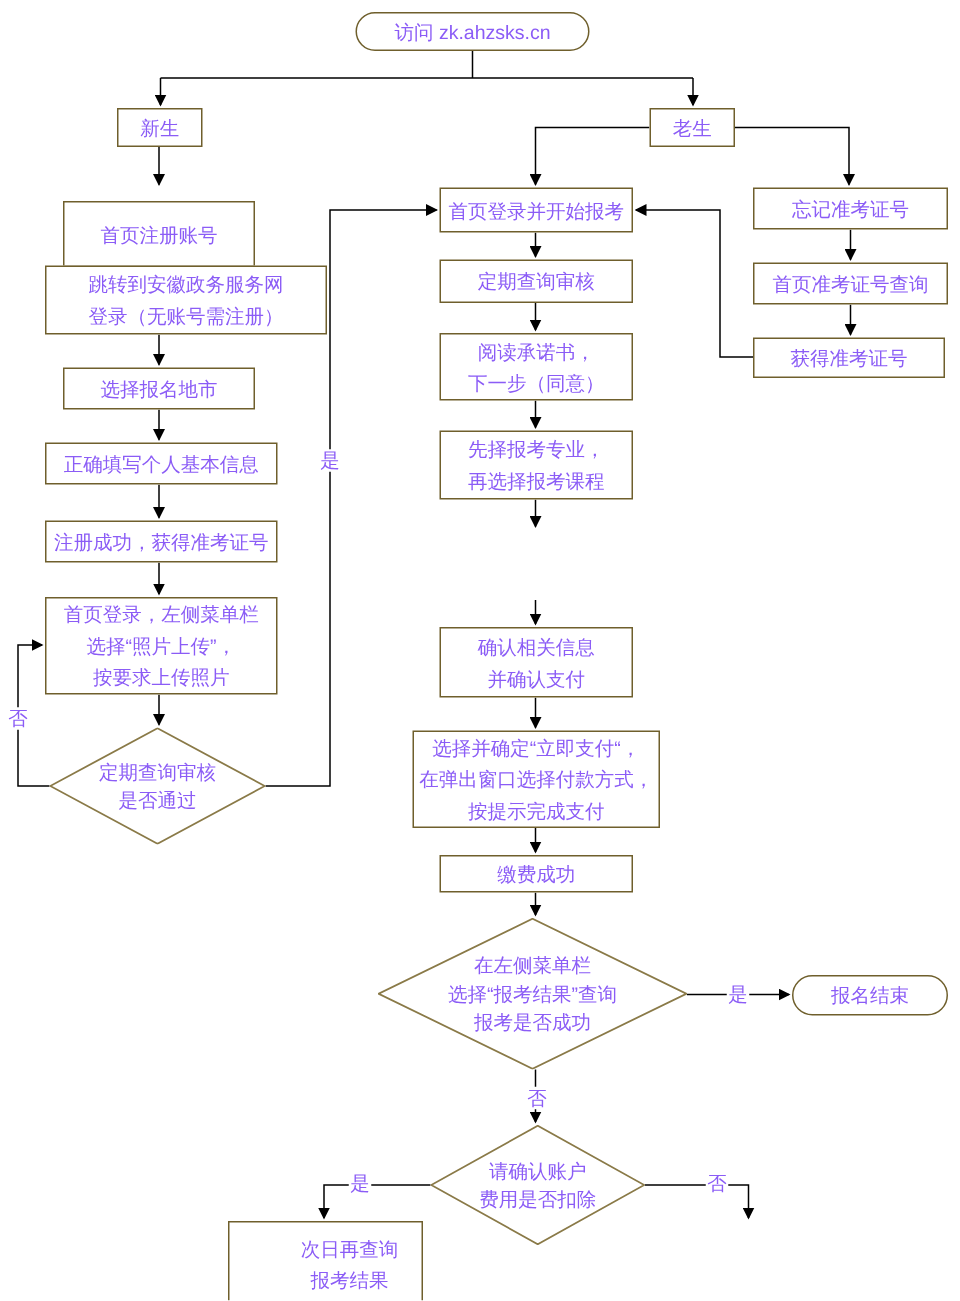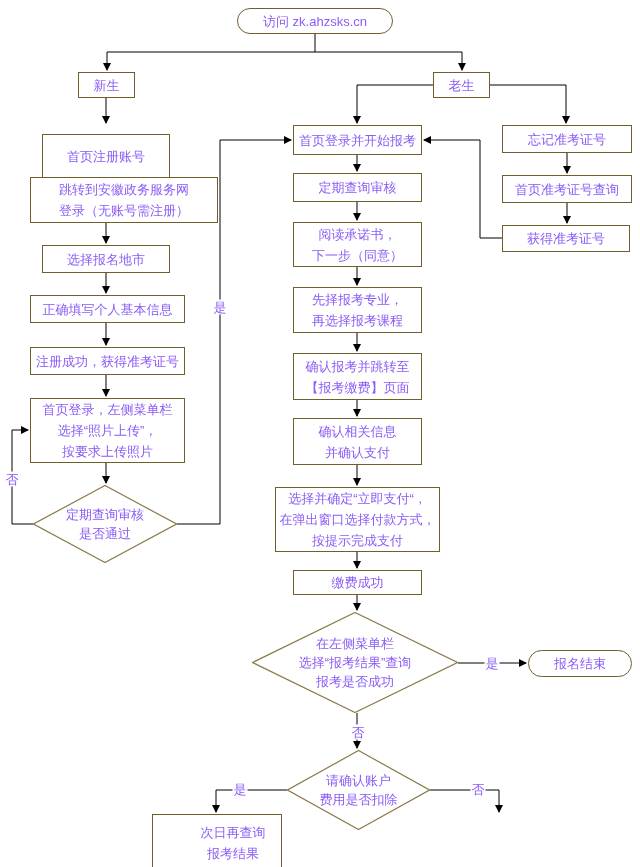--- a/index.html
+++ b/index.html
@@ -95,22 +95,20 @@
   <div class="node" style="left:502px;top:125px;width:130px;height:28px;">忘记准考证号</div>
   <div class="node" style="left:502px;top:175px;width:130px;height:28px;">首页准考证号查询</div>
   <div class="node" style="left:502px;top:225px;width:128px;height:27px;">获得准考证号</div>
 
   <div class="node" style="left:293px;top:125px;width:129px;height:30px;">首页登录并开始报考</div>
   <div class="node" style="left:293px;top:173px;width:129px;height:29px;">定期查询审核</div>
   <div class="node" style="left:293px;top:287px;width:129px;height:46px;">先择报考专业，
 再选择报考课程</div>
   <div class="node" style="left:293px;top:222px;width:129px;height:45px;">阅读承诺书，
 下一步（同意）</div>
-  <div class="node" style="left:293px;top:353px;width:129px;height:47px;">确认报考并跳转至
-【报考缴费】页面</div>
   <div class="node" style="left:293px;top:418px;width:129px;height:47px;">确认相关信息
 并确认支付</div>
   <div class="node" style="left:275px;top:487px;width:165px;height:65px;">选择并确定“立即支付“，
 在弹出窗口选择付款方式，
 按提示完成支付</div>
   <div class="node" style="left:293px;top:570px;width:129px;height:25px;">缴费成功</div>
 
   <div class="diamond" style="left:252px;top:612px;width:206px;height:101px;">
     <svg width="206" height="101">
         <polygon points="103,0.5 205.5,50.5 103,100.5 0.5,50.5" fill="#fff" stroke="#8a7a48" stroke-width="1.2"></polygon>

